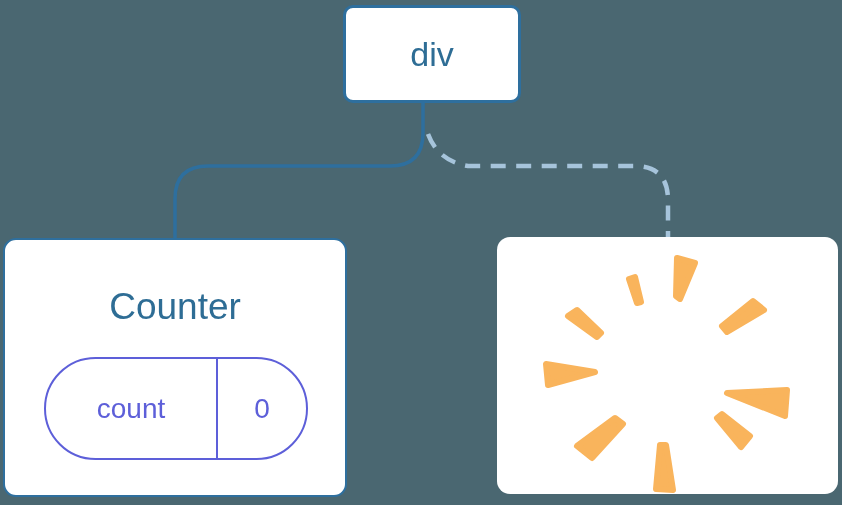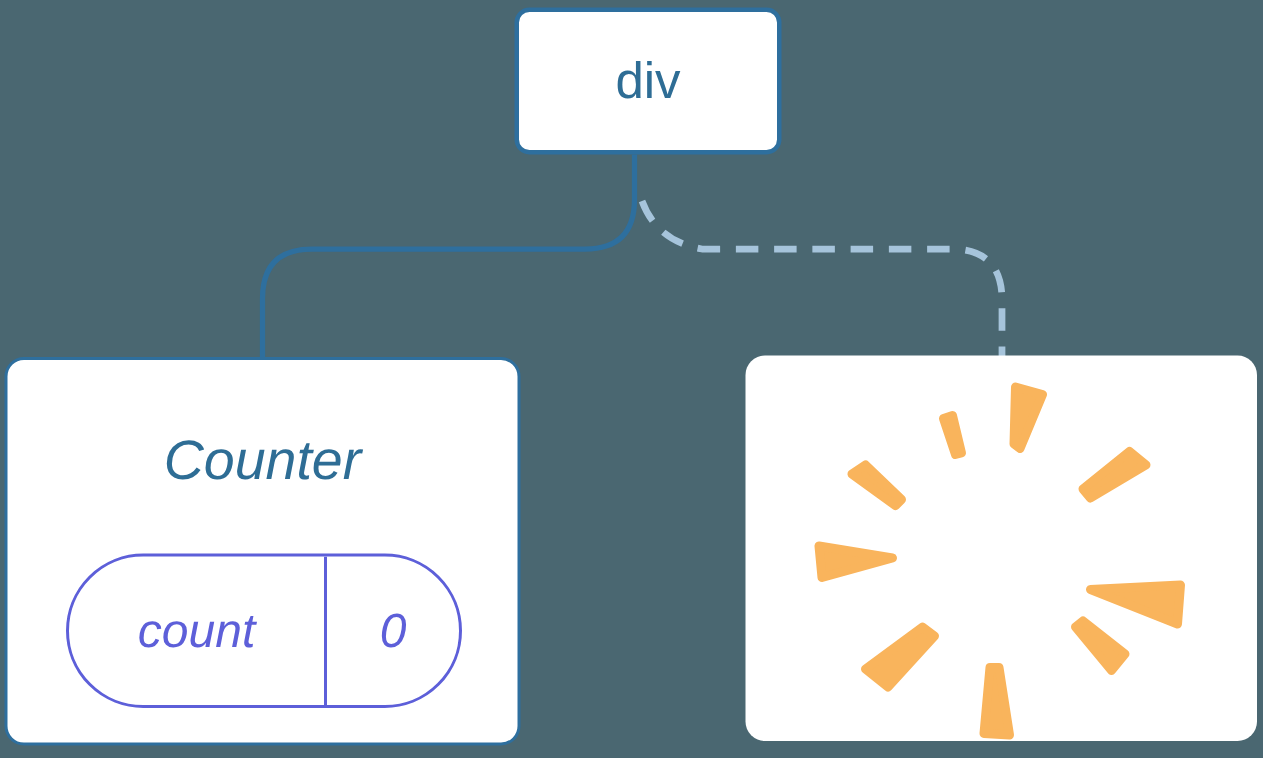--- a/index.html
+++ b/index.html
@@ -37,38 +37,36 @@
     display: flex; align-items: center; justify-content: center;
     font-size: 34px; font-weight: 500;
     color: var(--node-text);
   }
   .card-counter {
     position: absolute; left: 3px; top: 238px;
     width: 344px; height: 259px;
     background: var(--card-bg);
     border: 2.5px solid var(--node-border);
     border-radius: 13px;
-    font-style: italic;
   }
   .counter-title {
     position: absolute; left: 0; top: 45px; width: 100%;
     text-align: center;
     font-size: 37px; font-weight: 500; line-height: 44px;
     color: var(--node-text);
   }
   .state-pill {
     position: absolute; left: 39px; top: 117px;
     width: 264px; height: 103px;
     border: 2.5px solid var(--pill);
     border-radius: 52px;
     display: flex; align-items: stretch;
     color: var(--pill);
-    font-size: 32px;
+    font-size: 28px;
     overflow: hidden;
-    margin-top: 12px;
   }
   .pill-key {
     width: 172px;
     border-right: 2.5px solid var(--pill);
     display: flex; align-items: center; justify-content: center;
   }
   .pill-value {
     flex: 1;
     display: flex; align-items: center; justify-content: center;
   }

